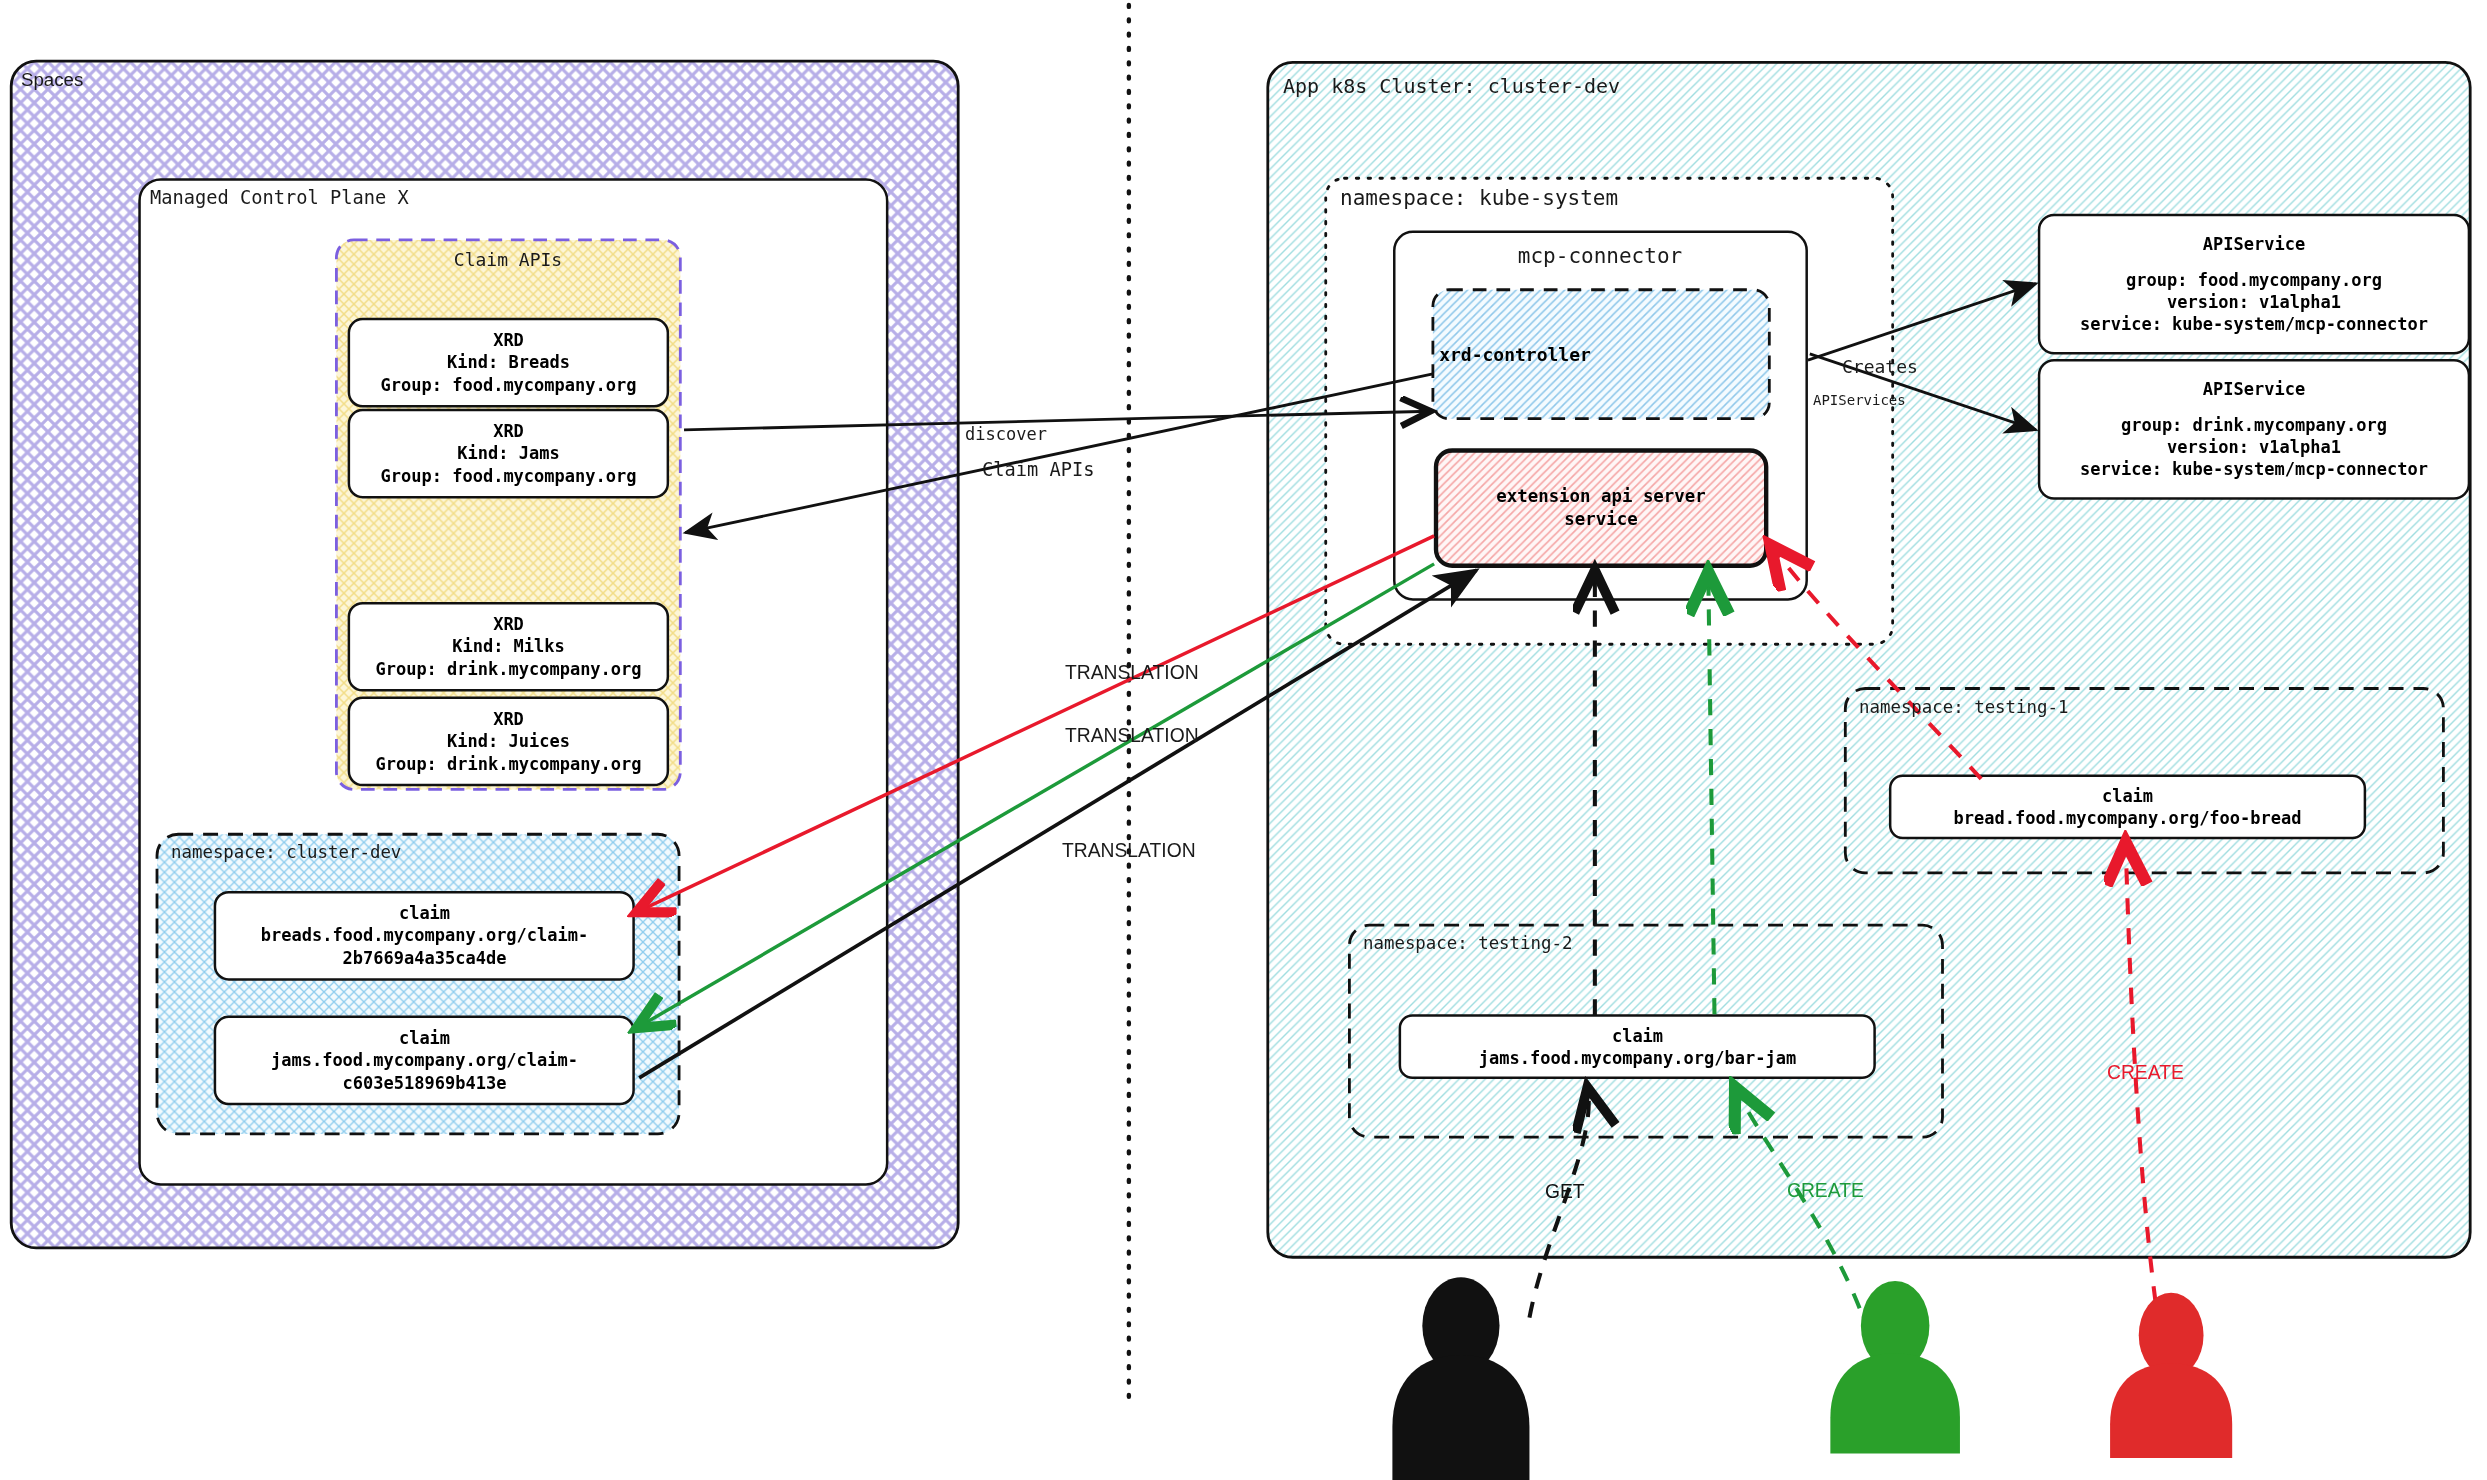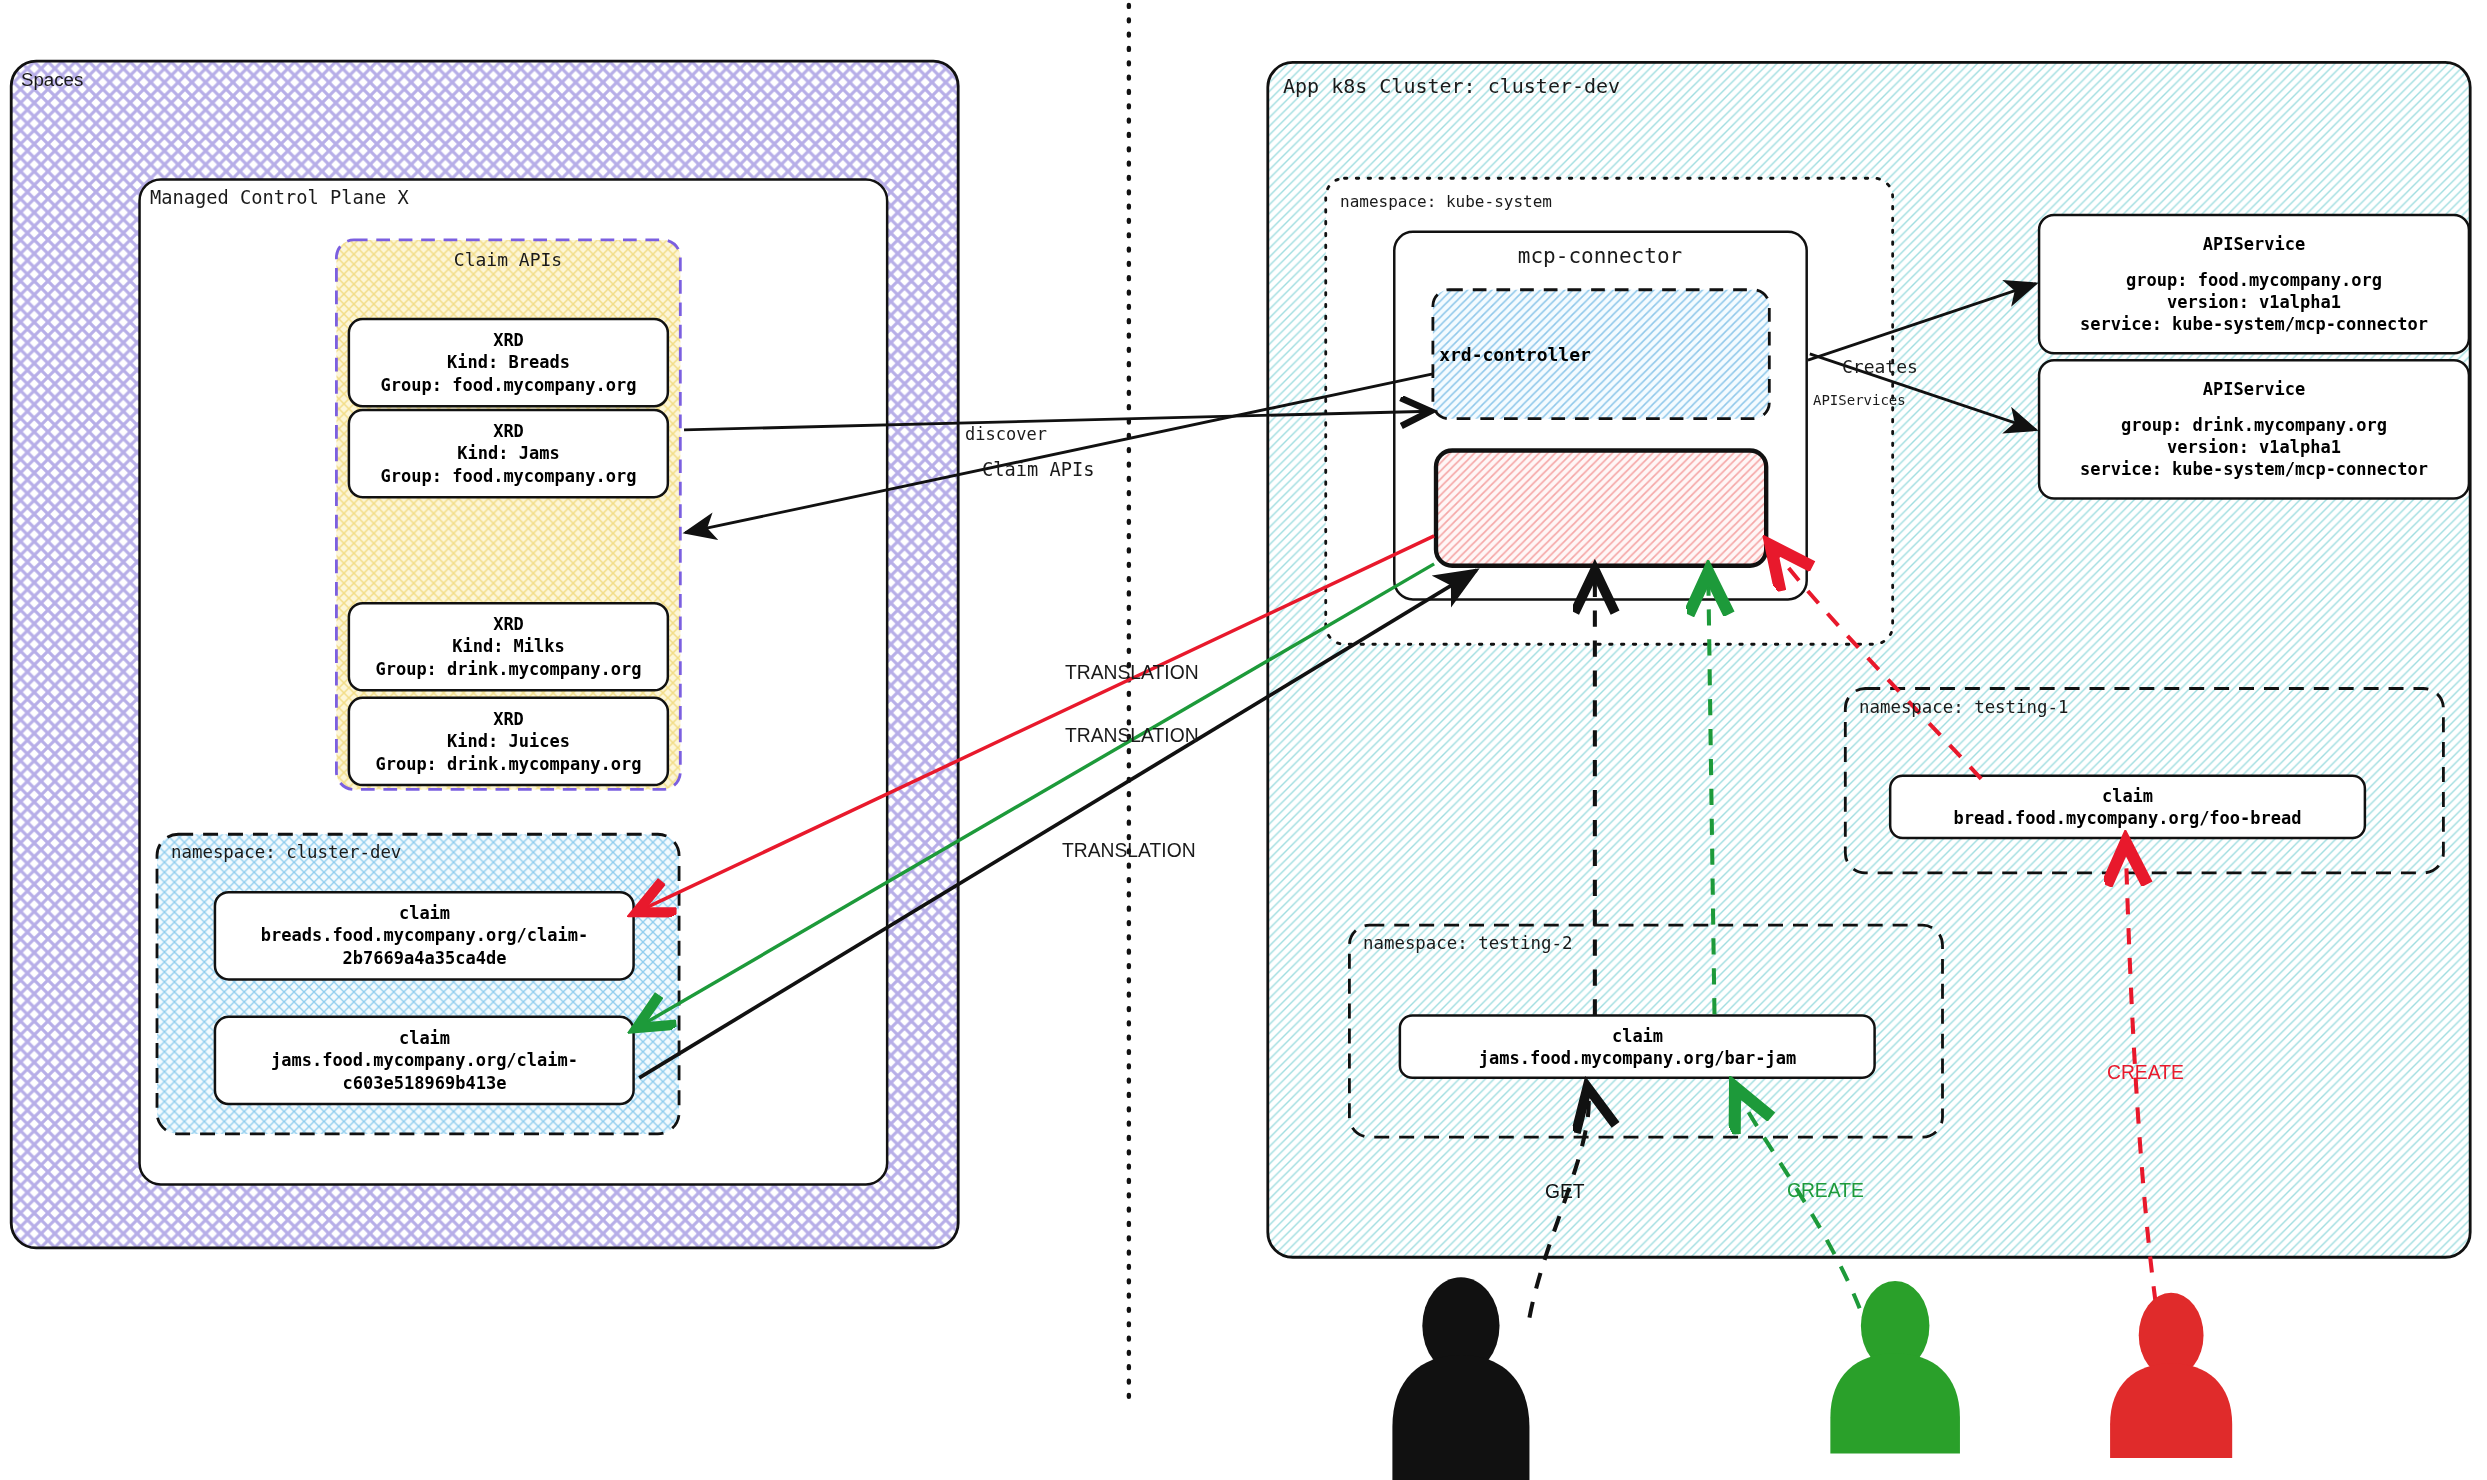--- a/index.html
+++ b/index.html
@@ -204,28 +204,32 @@
   <span>2b7669a4a35ca4de</span>
 </div>
 <div class="boxtext" style="left:215px;top:1017px;width:419px;height:87px;font-size:17px;">
   <span>claim</span>
   <span>jams.food.mycompany.org/claim-</span>
   <span>c603e518969b413e</span>
 </div>
 
 <div class="lbl" style="left:1283px;top:74px;font-size:20px;">App k8s Cluster: cluster-dev</div>
 
-<div class="lbl" style="left:1340px;top:192px;font-size:16px;">namespace: kube-system</div>
+<div class="lbl" style="left:1340px;top:186px;font-size:21px;">namespace: kube-system</div>
 
 <div class="lbl ctr" style="left:1394px;top:244px;width:412px;font-size:21px;">mcp-connector</div>
 
 <div class="boxtext" style="left:1347px;top:290px;width:336px;height:129px;font-size:18px;">
   <span>xrd-controller</span>
 </div>
 
+<div class="boxtext" style="left:1436px;top:450px;width:330px;height:115px;font-size:17.4px;">
+  <span>extension api server</span>
+  <span>service</span>
+</div>
 
 <div class="boxtext" style="left:2039px;top:215px;width:430px;height:138px;font-size:17px;">
   <span style="margin-bottom:13.7px;">APIService</span>
   <span>group: food.mycompany.org</span>
   <span>version: v1alpha1</span>
   <span>service: kube-system/mcp-connector</span>
 </div>
 
 <div class="boxtext" style="left:2039px;top:360px;width:430px;height:138px;font-size:17px;">
   <span style="margin-bottom:13.7px;">APIService</span>

